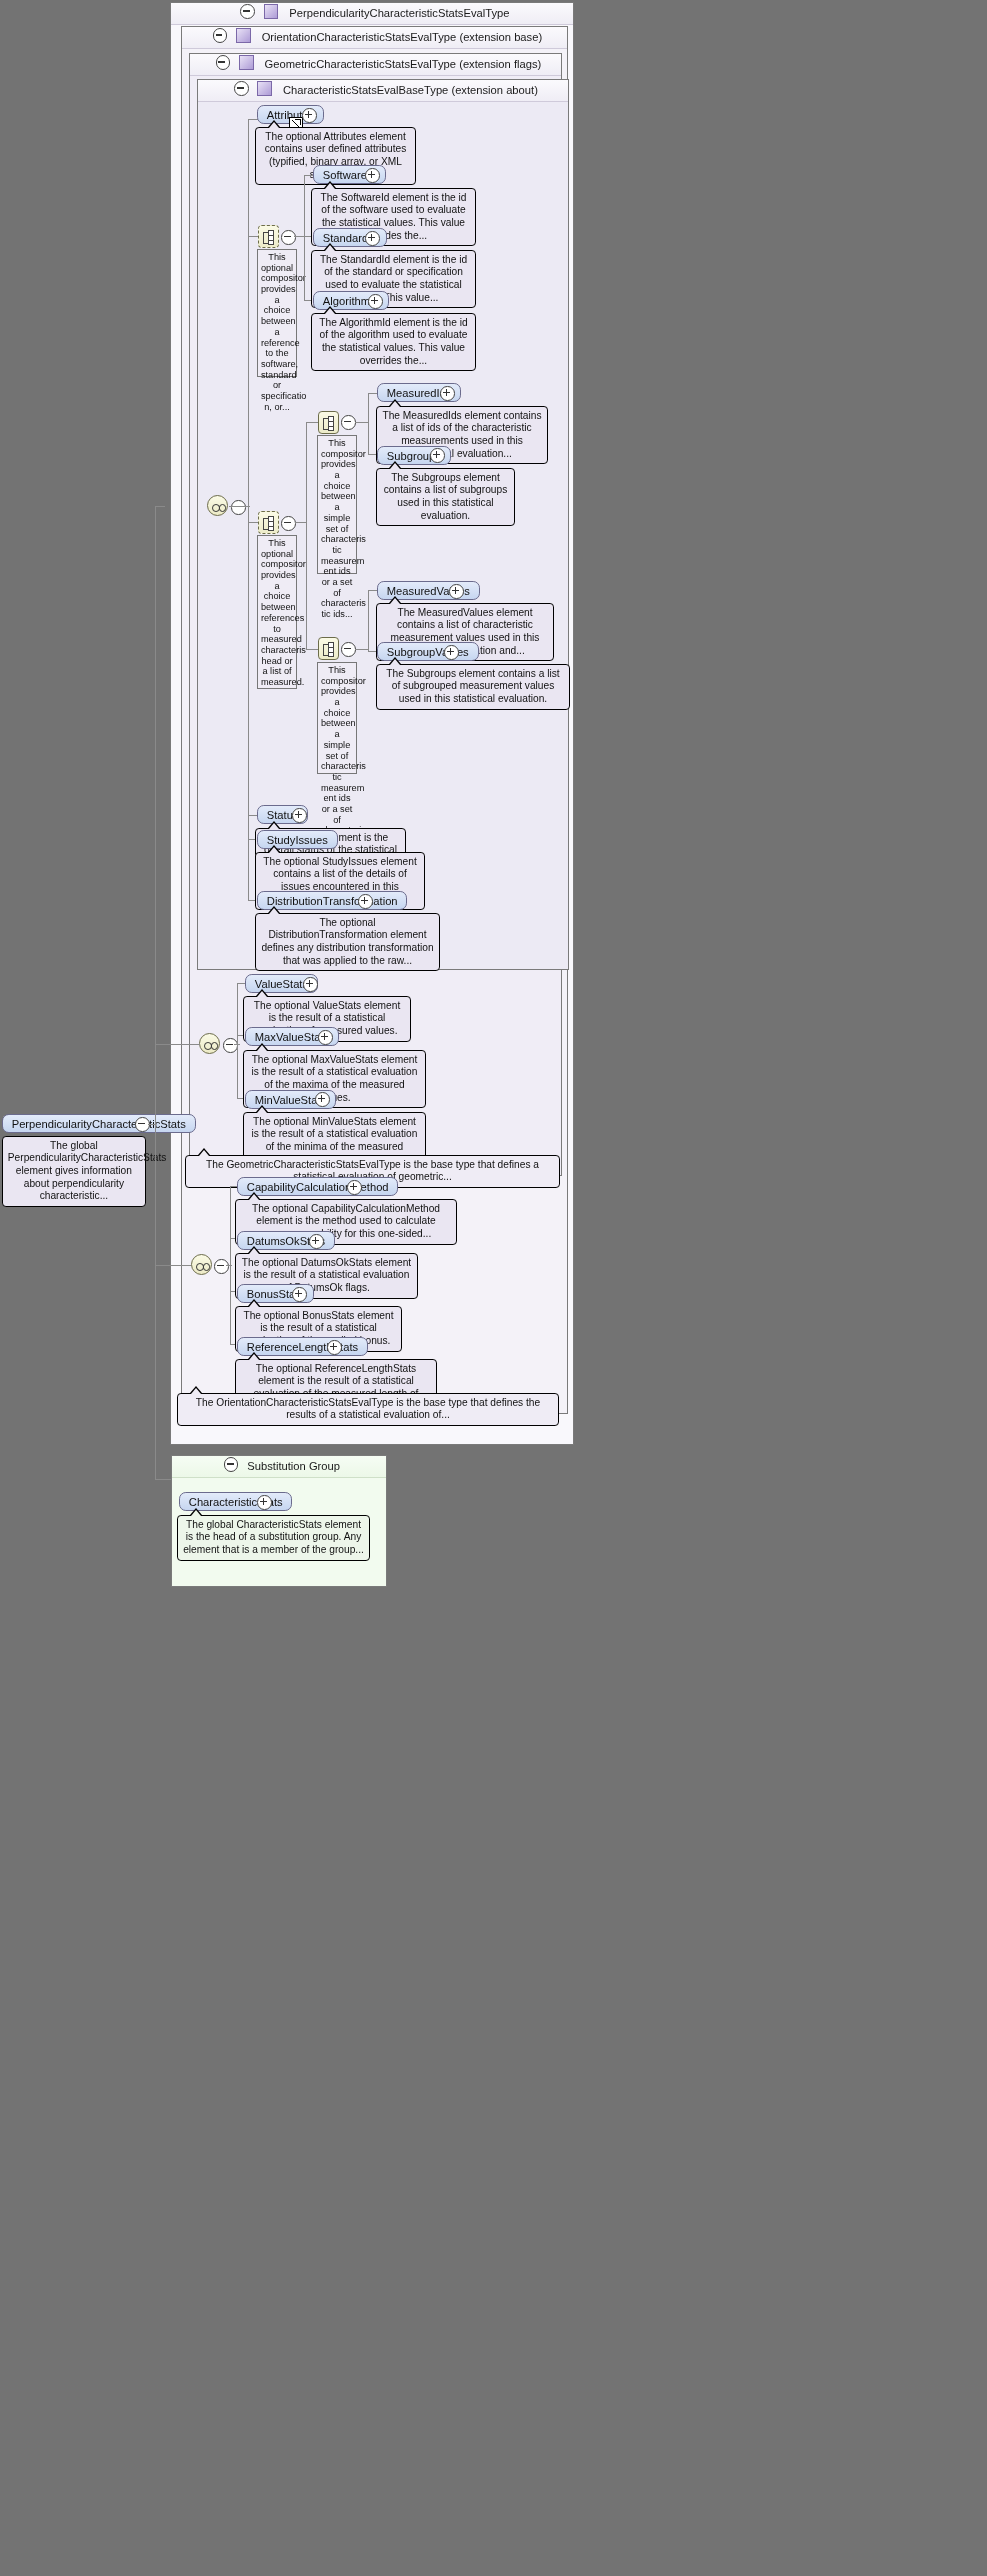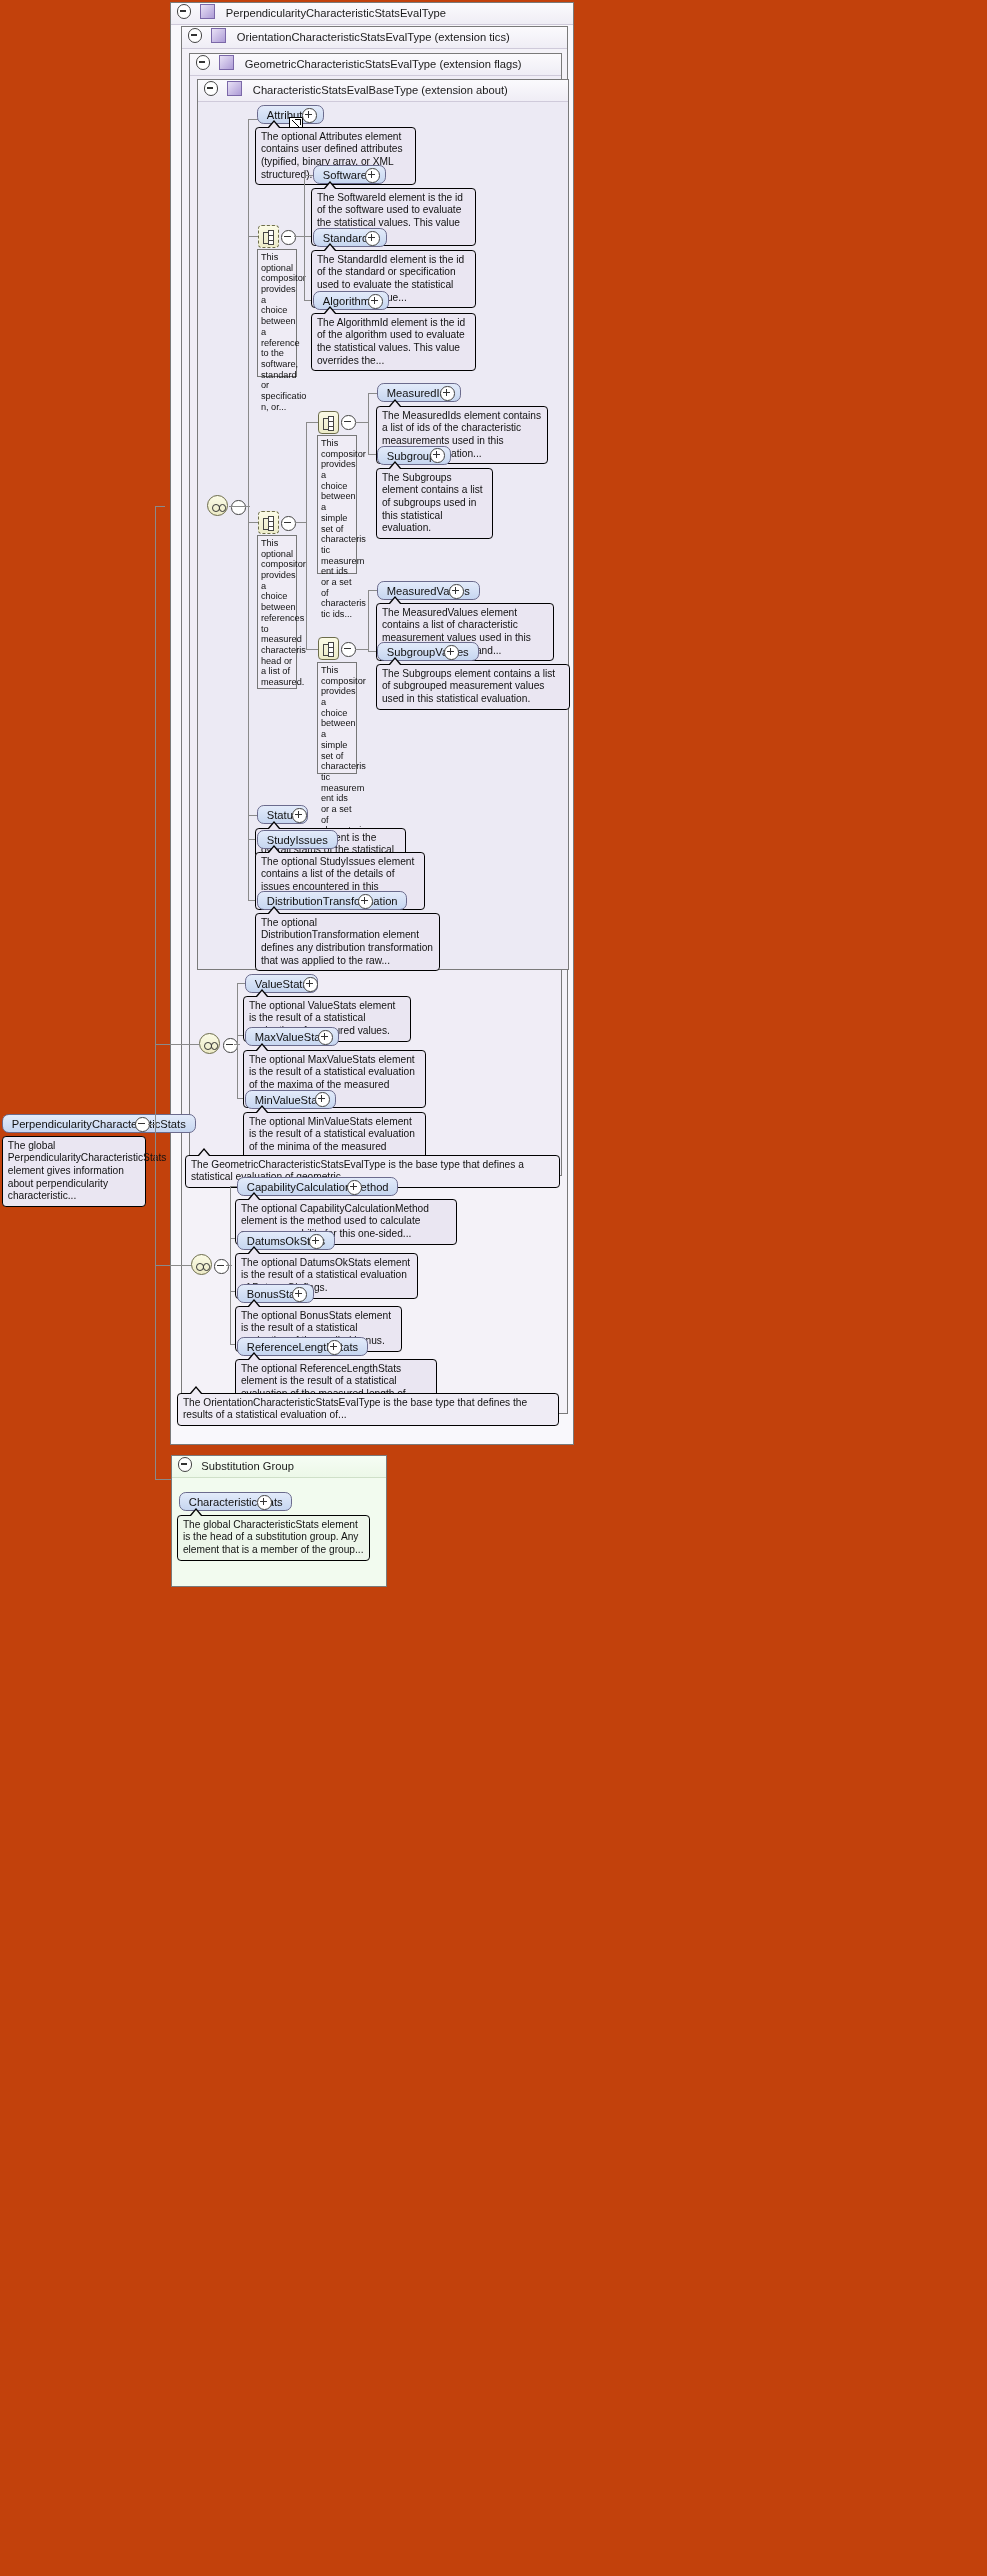--- a/index.html
+++ b/index.html
@@ -1,17 +1,17 @@
 <!DOCTYPE html>
 <html><head>
 <meta charset="utf-8">
 <style>
   html,body{margin:0;padding:0;background:#fff;}
   body{font-family:"Liberation Sans",sans-serif;font-size:10.7px;color:#1a1a1a;}
-  #canvas{position:relative;width:987px;height:2576px;background:#c2410c;overflow:hidden;}
+  #canvas{position:relative;width:987px;height:2576px;background:#737373;overflow:hidden;text-align:center;}
 
   
   .frame{position:absolute;border:1.5px solid #7a7a7a;background:#f7f5fa;box-sizing:border-box;}
   .frame.lv1{background:#f9f8fc;}
   .frame.lv2{background:#f4f2f8;}
   .frame.lv3{background:#f0edf6;}
   .frame.lv4{background:#eceaf4;}
   .frame-hd{position:relative;height:21.4px;line-height:21.4px;padding-left:5.8px;
             border-bottom:1px solid #cfcada;background:linear-gradient(#fbfafd,#efedf5);
             white-space:nowrap;font-size:11.2px;}
@@ -87,21 +87,21 @@
       <span class="minus"></span>
       <span class="tsq"></span>
       <span>PerpendicularityCharacteristicStatsEvalType</span>
     </div>
   </div>
 
   <div class="frame lv2" style="left:181px;top:26px;width:387px;height:1388px;">
     <div class="frame-hd">
       <span class="minus"></span>
       <span class="tsq"></span>
-      <span>OrientationCharacteristicStatsEvalType (extension tics)</span>
+      <span>OrientationCharacteristicStatsEvalType (extension base)</span>
     </div>
   </div>
 
   <div class="frame lv3" style="left:189px;top:53px;width:373px;height:1123px;">
     <div class="frame-hd">
       <span class="minus"></span>
       <span class="tsq"></span>
       <span>GeometricCharacteristicStatsEvalType (extension flags)</span>
     </div>
   </div>
@@ -202,21 +202,21 @@
   <div class="node" style="left:377px;top:383px;">
     <span>MeasuredIds</span>
   </div>
   <span class="plus node-plus" style="left:440px;top:386px;"></span>
   <div class="ann" style="left:376px;top:406px;width:172px;">The MeasuredIds element contains a list of ids of the characteristic measurements used in this statistical evaluation...</div>
 
   <div class="node" style="left:377px;top:446px;">
     <span>Subgroups</span>
   </div>
   <span class="plus node-plus" style="left:430px;top:448px;"></span>
-  <div class="ann" style="left:376px;top:468px;width:117px;">The Subgroups element contains a list of subgroups used in this statistical evaluation.</div>
+  <div class="ann" style="left:376px;top:468px;width:139px;">The Subgroups element contains a list of subgroups used in this statistical evaluation.</div>
 
   <div class="comp" style="left:318px;top:637px;">
     <div class="bars">
         <i></i>
         <span></span>
         <span></span>
         <span></span>
       </div>
   </div>
   <span class="minus" style="position:absolute;left:341px;top:642px;"></span>

